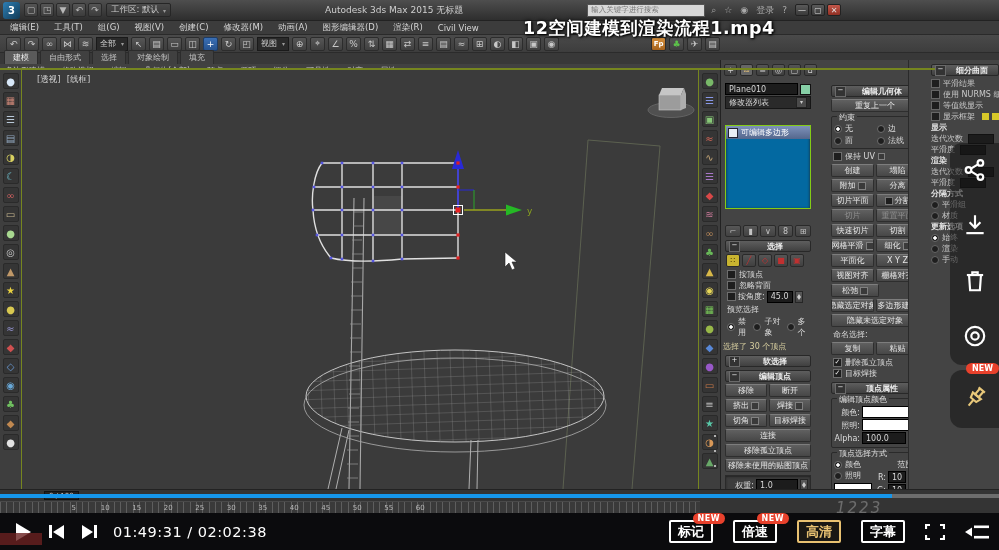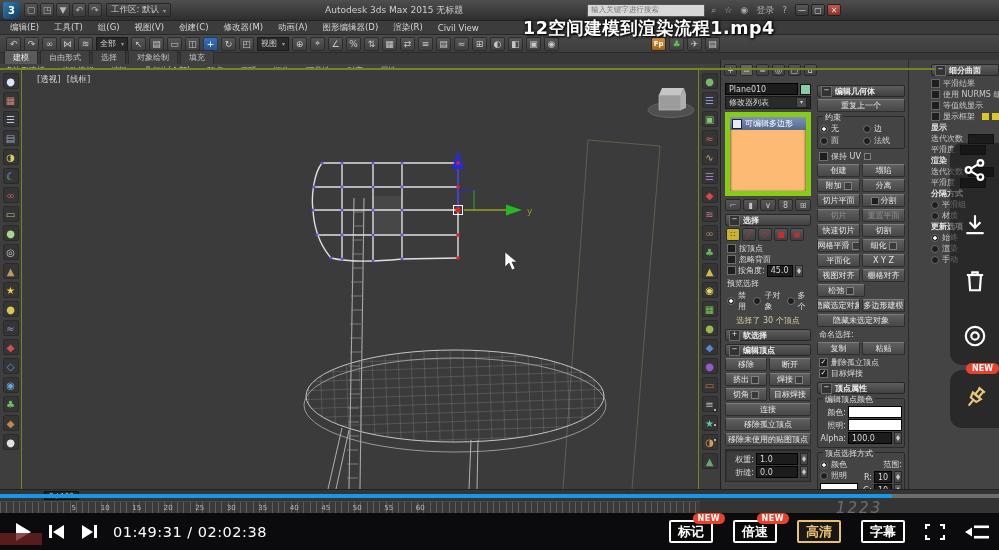--- a/index.html
+++ b/index.html
@@ -42,36 +42,36 @@
   
   #viewport{left:22px;top:70px;width:676px;height:419px;background:#3b3b3b;overflow:hidden}
   #vplabel{left:15px;top:4px;display:flex;gap:6px;font-size:8.5px;color:#d0d0d0;z-index:2}
   
   #cmdpanel{left:720px;top:60px;width:188px;height:429px;background:#444;border-left:1px solid #222;font-size:8px}
   #cmdtabs{left:3px;top:4px;display:flex;gap:3px;list-style:none}
   #cmdtabs li{width:13px;height:12px;display:flex;align-items:center;justify-content:center;color:#cfcfcf;font-size:8px;background:linear-gradient(#555,#3e3e3e);border:1px solid #2a2a2a;border-radius:2px}
   #cmdtabs li[data-active="true"]{background:#666;color:#ffd37a}
   .col{position:absolute;top:22px}
   #colL{left:2px;width:90px}
-  #colR{left:94px;width:92px}
+  #colR{left:108px;width:92px}
   .fldrow{display:flex;align-items:center;gap:2px;margin:1px 2px}
   .fld{height:12px;background:#1c1c1c;border:1px solid #000;color:#d6d6d6;font-size:8px;display:flex;align-items:center;padding:0 3px;overflow:hidden;white-space:nowrap}
   .grow{flex:1}
   .sw{width:11px;height:11px;border:1px solid #111}
   .drop{height:13px;background:#2a2a2a;border:1px solid #161616;color:#ddd;display:flex;align-items:center;justify-content:space-between;padding:0 3px;margin:1px 2px}
   .drop::after{content:"▾";width:9px;height:9px;background:#4a4a4a;border:1px solid #222;font-size:6px;line-height:8px;text-align:center;color:#ccc}
-  #stackbox{margin:3px 2px;height:84px;background:#fdba74;border:5px solid #84cc16;box-shadow:inset 0 1px 3px #222}
+  #stackbox{margin:16px 2px;height:84px;background:#0369a1;border:1px solid #84cc16;box-shadow:inset 0 1px 3px #222}
   .stackrow{height:13px;background:linear-gradient(#7e92ba,#54678d);color:#fff;display:flex;align-items:center;gap:3px;padding:0 2px;font-size:8px;white-space:nowrap;overflow:hidden}
   .stackrow::before{content:"";width:8px;height:8px;background:#e8edf5;border:1px solid #223;flex:none}
   #stacktools{display:flex;gap:2px;margin:2px 2px;list-style:none}
   #stacktools li{flex:1;height:12px;display:flex;align-items:center;justify-content:center;color:#c4c4c4;font-size:8px;background:linear-gradient(#575757,#424242);border:1px solid #2a2a2a;border-radius:2px}
   .roll-h{display:flex;align-items:center;height:12px;background:linear-gradient(#5e5e5e,#404040);border:1px solid #282828;font-size:8px;font-weight:bold;color:#ececec;padding:0 3px;margin:3px 2px 1px;gap:3px;border-radius:2px}
   .roll-h::before{content:"−";width:9px;height:9px;background:#333;border:1px solid #6a6a6a;font-size:7px;line-height:7px;text-align:center;font-weight:normal;flex:none}
   .roll-h.plus::before{content:"+"}
-  .roll-h .ht{flex:1;text-align:left}
+  .roll-h .ht{flex:1;text-align:center}
   .b{display:flex;align-items:center;justify-content:center;height:13px;background:linear-gradient(#606060,#474747);border:1px solid #2e2e2e;border-top-color:#7d7d7d;border-radius:2px;color:#e6e6e6;font-size:8px;padding:0 2px;white-space:nowrap;overflow:hidden;font-family:inherit}
   .b[data-dis="true"]{color:#909090}
   .b[data-box="true"]::after{content:"";width:6px;height:6px;margin-left:2px;background:#3a3a3a;border:1px solid #808080;flex:none}
   .b[data-check="true"]::before{content:"";width:6px;height:6px;margin-right:2px;background:#1e1e1e;border:1px solid #777;flex:none}
   .b[data-spin="true"]::after{content:"⇅";font-size:6px;margin-left:2px;color:#bbb}
   .prow{display:flex;gap:2px;margin:2px 2px;list-style:none}
   .prow .b{flex:1}
   .wide{margin:2px 2px}
   .cbrow{display:flex;align-items:center;gap:3px;height:11px;margin:0 4px;font-size:8px;color:#dcdcdc;list-style:none}
   .cbrow::before{content:"";width:7px;height:7px;background:#1e1e1e;border:1px solid #6e6e6e;flex:none}
@@ -80,21 +80,21 @@
   .radrow::before{content:"";width:6px;height:6px;border-radius:50%;background:#1e1e1e;border:1px solid #6e6e6e;flex:none}
   .radrow[data-on="true"]::before{background:radial-gradient(#fff 0 35%,#1e1e1e 45%)}
   .subicons{display:flex;gap:2px;margin:2px 3px}
   .soi{width:14px;height:13px;display:flex;align-items:center;justify-content:center;font-size:8px;color:#c03030;background:linear-gradient(#565656,#404040);border:1px solid #2a2a2a;border-radius:2px}
   .soi.on{background:#c8b430;color:#402f00}
   .spin{width:8px;height:12px;background:linear-gradient(#5a5a5a,#434343);border:1px solid #262626;position:relative;flex:none}
   .spin::before,.spin::after{content:"";position:absolute;left:1px;border-left:2.5px solid transparent;border-right:2.5px solid transparent}
   .spin::before{top:2px;border-bottom:3px solid #c8c8c8}
   .spin::after{bottom:2px;border-top:3px solid #c8c8c8}
   .lbl{font-size:8px;color:#dcdcdc}
-  .status{color:#d8cfa0;text-align:center;margin:3px 0;font-size:8px}
+  .status{color:#d8cfa0;margin:3px 0;font-size:8px}
   .grp{border:1px solid #2a2a2a;border-radius:2px;margin:4px 2px 2px;padding:6px 2px 2px;position:relative}
   .grp>.gt{position:absolute;top:-5px;left:5px;background:#444;padding:0 2px;font-size:8px;color:#e0e0e0}
   .sunken{background:#3d3d3d;border:1px solid #2a2a2a;box-shadow:inset 0 1px 2px #222;margin:3px 2px;padding:2px}
   .kvrow{display:flex;align-items:center;gap:2px;margin:1px 0}
   .kvrow .k{width:26px;text-align:right;color:#dcdcdc}
   
   #subdiv{left:908px;top:60px;width:91px;height:429px;background:#444;border-left:1px solid #2a2a2a;padding:4px 0 0 22px}
   #subdiv .roll-h{margin:0 0 2px 0}
   #subdivlist{list-style:none}
   #subdivlist li{display:flex;align-items:center;gap:3px;height:11px;font-size:8px;color:#c9c9c9;white-space:nowrap}

